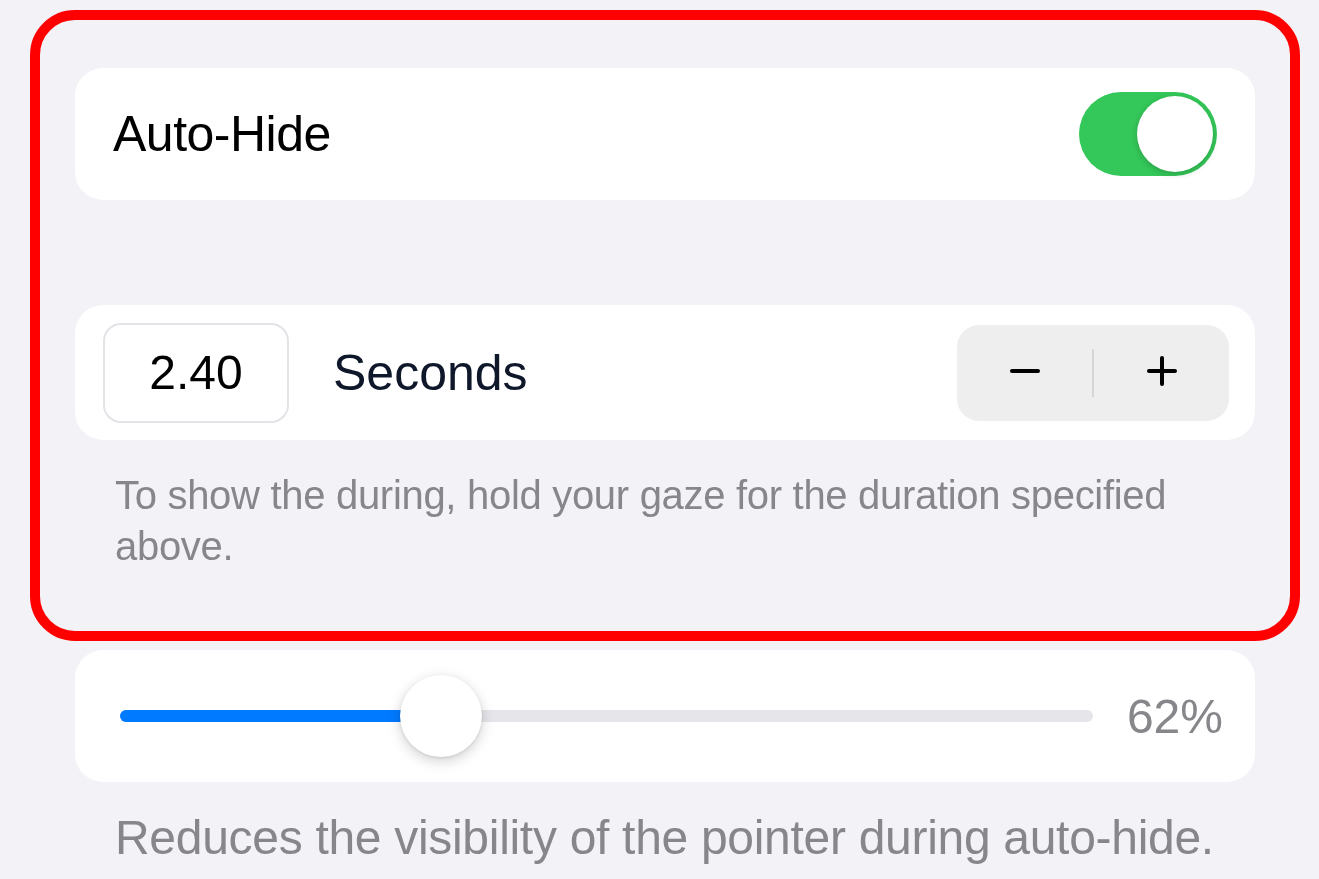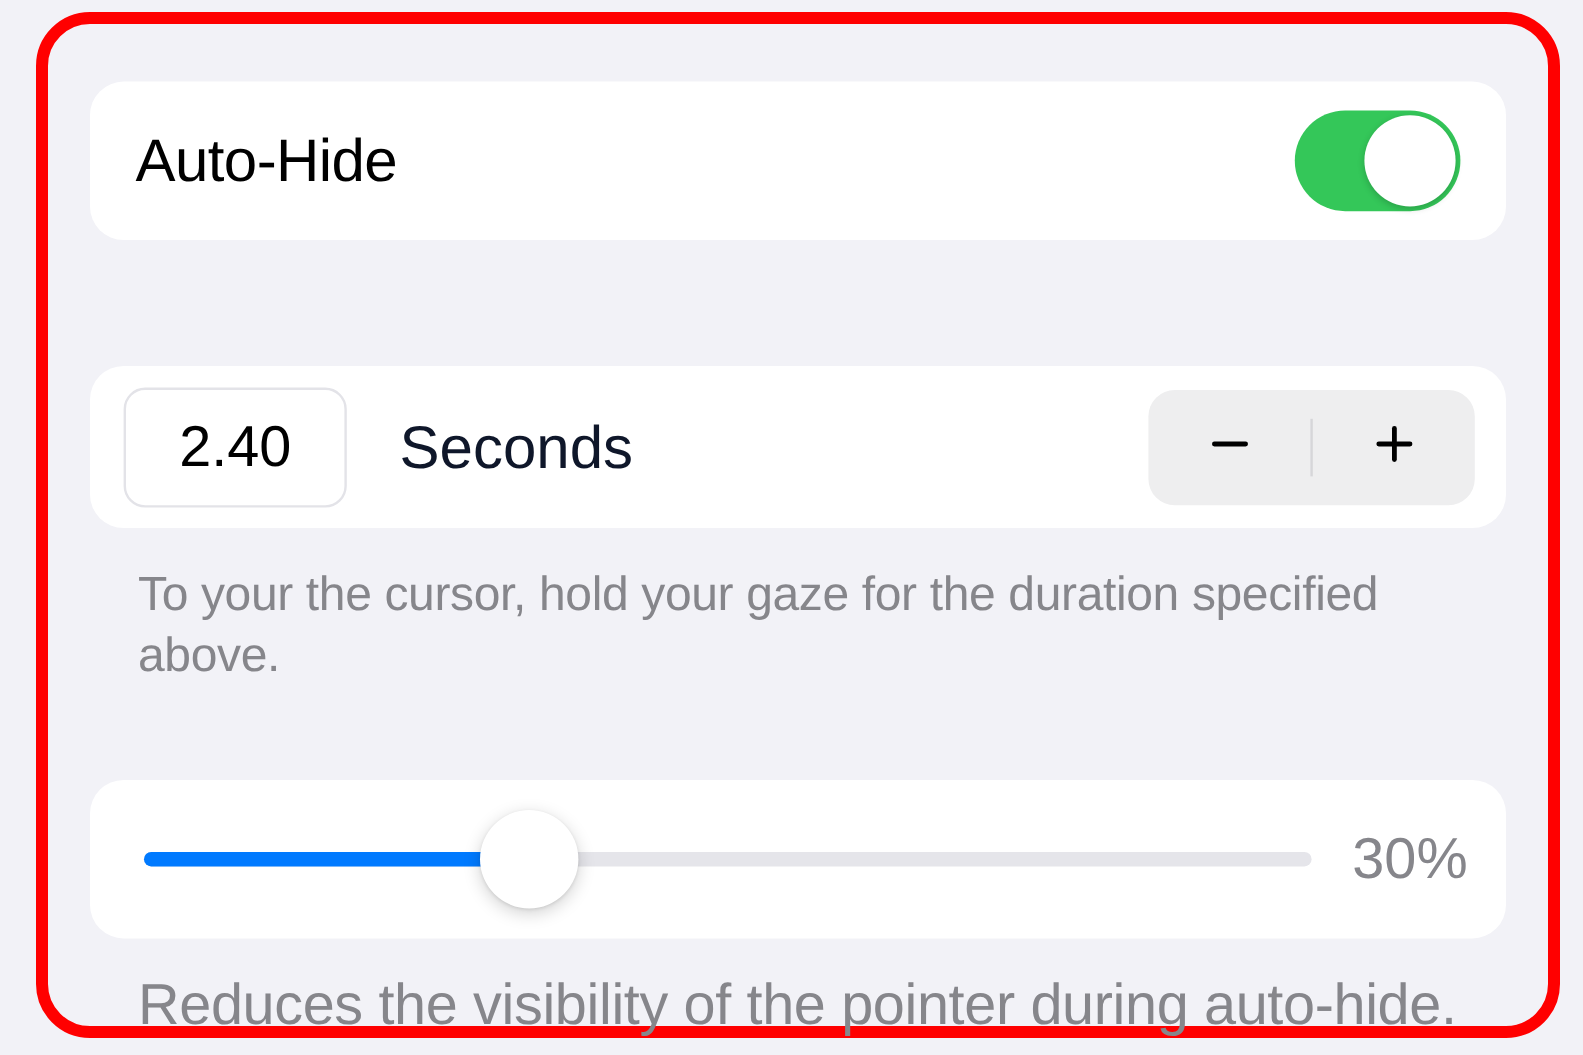--- a/index.html
+++ b/index.html
@@ -12,21 +12,21 @@
       background: #f2f2f7;
       width: 1319px;
       height: 879px;
       position: relative;
     }
     .outer-frame {
       position: absolute;
       left: 30px;
       top: 10px;
       width: 1270px;
-      height: 855px;
+      height: 631px;
       border: 10px solid #ff0000;
       border-radius: 45px;
       padding: 48px 35px 32px 35px;
     }
     .card {
       background: #ffffff;
       border-radius: 28px;
       width: 100%;
       display: flex;
       align-items: center;
@@ -194,28 +194,28 @@
         <span>
           <svg width="38" height="38" viewBox="0 0 38 38">
             <rect x="4" y="17" width="30" height="4" rx="2" fill="#000"></rect>
             <rect x="17" y="4" width="4" height="30" rx="2" fill="#000"></rect>
           </svg>
         </span>
       </div>
     </div>
   </div>
 
-  <div class="help-text">To your the cursor, hold your gaze for the duration specified above.</div>
+  <div class="help-text">To show the during, hold your gaze for the duration specified above.</div>
 
   <div class="spacer-2"></div>
 
   <div class="card row-slider">
     <div class="slider-track-container">
       <div class="slider-track-bg"></div>
       <div class="slider-track-fill" id="slider-fill" style="width: 33%;"></div>
       <div class="slider-thumb" id="slider-thumb" style="left: 33%;"></div>
     </div>
-    <div class="slider-percent">30%</div>
+    <div class="slider-percent">62%</div>
   </div>
 
   <div class="help-text-2">Reduces the visibility of the pointer during auto-hide.</div>
 
 </div>
 
 </body></html>

